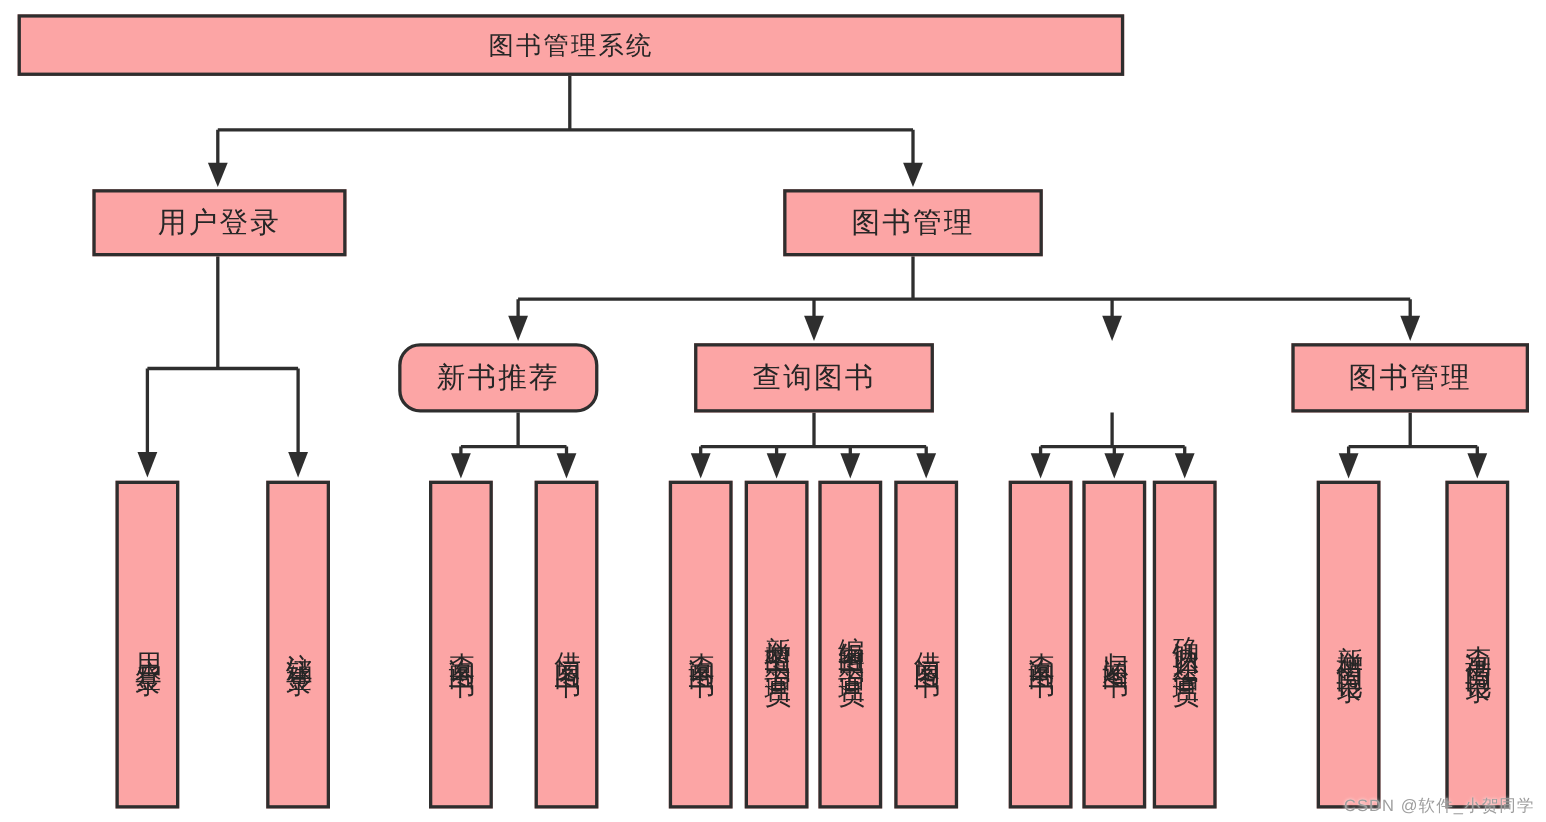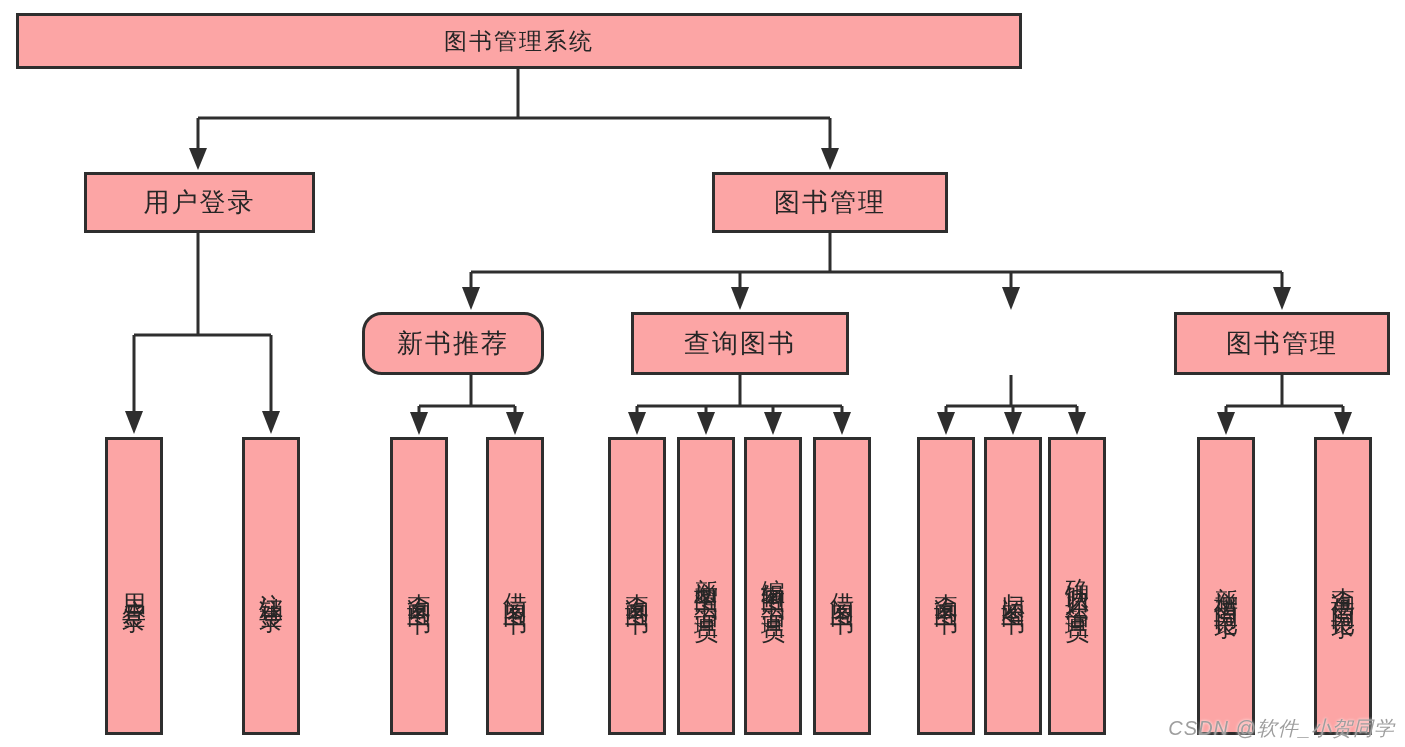--- a/index.html
+++ b/index.html
@@ -15,22 +15,22 @@
     color:#262626;
   }
   .node.h span { font-size:26px; letter-spacing:2px; white-space:nowrap; }
   .node.root span { font-size:23px; letter-spacing:2px; }
   .node.v span {
     writing-mode:vertical-rl; text-orientation:mixed;
     font-size:24px; letter-spacing:6px; line-height:1;
   }
   .watermark {
     position:absolute; right:10px; bottom:5px;
-    font-size:20px; color:#9e9e9e; letter-spacing:1px;
-    text-shadow:0 0 3px #ffffff; white-space:nowrap;font-style:italic;
+    font-size:15px; color:#9e9e9e; letter-spacing:1px;
+    text-shadow:0 0 3px #ffffff; white-space:nowrap;
   }
 </style>
 </head>
 <body>
 
 <div class="canvas">
 
   <svg class="connectors" viewBox="0 0 1405 747" xmlns="http://www.w3.org/2000/svg">
     <g stroke="#2e2e2e" stroke-width="3" fill="none">
       <path d="M518 69 V118 M198 118 H830 M198 118 V150 M830 118 V150"></path>

